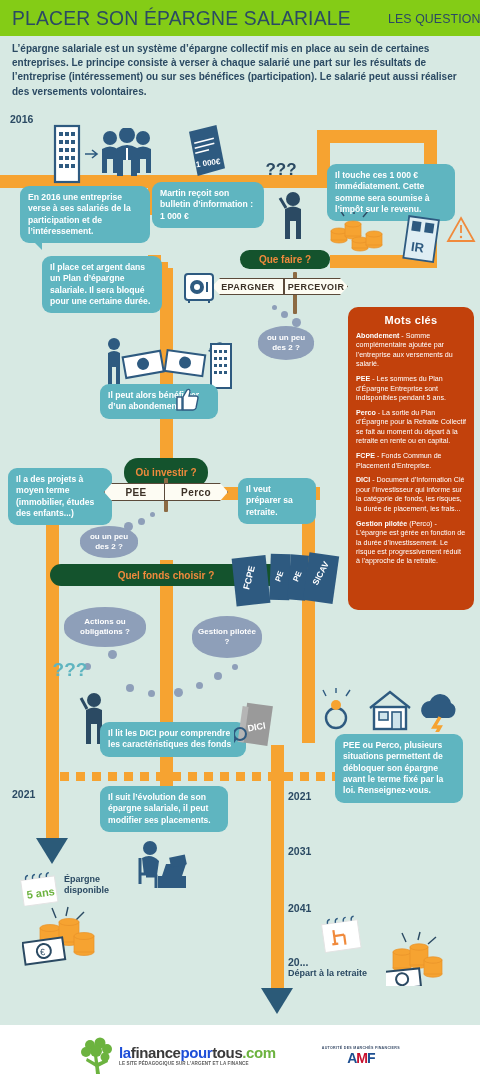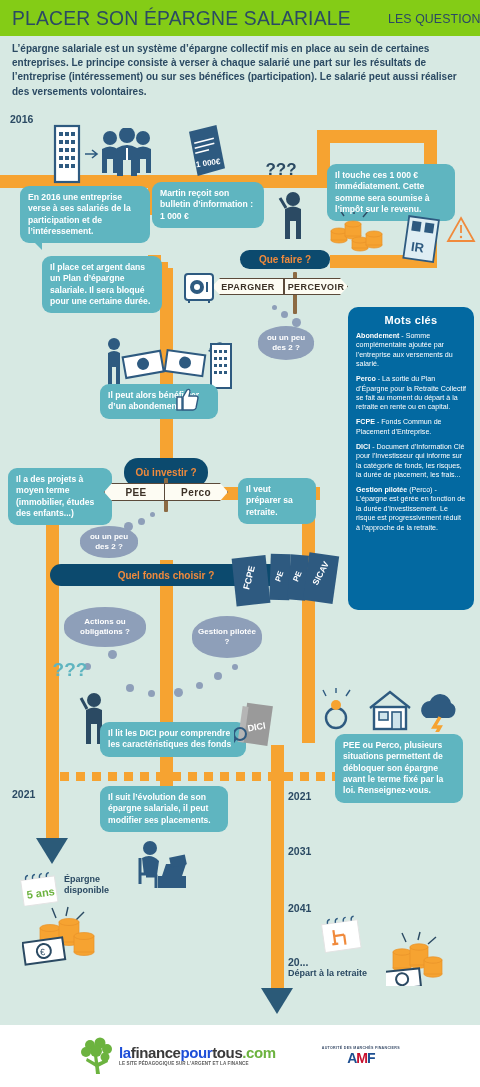--- a/index.html
+++ b/index.html
@@ -49,21 +49,21 @@
     font-size: 8.6px; line-height: 1.32; font-weight: 600;
   }
   .bubble.tail-bl::after {
     content: ""; position: absolute; left: 14px; bottom: -7px;
     border-left: 8px solid transparent; border-right: 0 solid transparent;
     border-top: 8px solid #5fb5c0;
   }
 
   
   .pill {
-    position: absolute; background: #0c4a6e; border-radius: 14px;
+    position: absolute; background: #14532d; border-radius: 14px;
     display: flex; align-items: center; justify-content: center;
     color: #f08a3c; font-size: 10px; font-weight: 700;
   }
   .pill.wide { justify-content: center; }
 
   
   .signpost { position: absolute; }
   .sign-plate {
     position: absolute; background: #fdfcf3; border: 1.2px solid #5b4a3a;
     color: #3c3126; font-size: 9px; font-weight: 700;
@@ -79,21 +79,21 @@
     position: absolute; background: #8e9fb9; color: #ffffff;
     border-radius: 50%/45%; display: flex; align-items: center;
     justify-content: center; text-align: center; font-size: 8px;
     line-height: 1.2; font-weight: 600; padding: 4px;
   }
   .dot { position: absolute; background: #8e9fb9; border-radius: 50%; }
 
   
   .mots-panel {
     position: absolute; left: 348px; top: 307px; width: 126px; height: 303px;
-    background: #0369a1; border-radius: 10px; padding: 7px 8px 2px 8px;
+    background: #c2410c; border-radius: 10px; padding: 7px 8px 2px 8px;
     color: #ffffff;
   }
   .mots-title {
     font-size: 11px; font-weight: 700; text-align: center;
     margin-bottom: 6px; letter-spacing: .3px;
   }
   .mots-entry { font-size: 7.1px; line-height: 1.33; margin-bottom: 5.5px; }
   .mots-term { font-weight: 700; color: #fdfdfd; }
 
   
@@ -353,20 +353,23 @@
   <div class="bubble" style="left:100px;top:384px;width:118px;">Il peut alors bénéficier d’un abondement.</div>
   <svg class="fig" style="left:176px;top:387px;" width="26" height="24" viewBox="0 0 26 24">
     <path d="M7 10 L11 3 q3-2 3 2 l-1 4 h7 q2 0 2 2 l-2 10 q-1 2-3 2 H7 z" fill="#ffffff" stroke="#2e5a80" stroke-width="1.4"></path>
     <rect x="1" y="10" width="5" height="13" fill="#ffffff" stroke="#2e5a80" stroke-width="1.4"></rect>
   </svg>
 
   <div class="mots-panel">
     <div class="mots-title">Mots clés</div>
     <div class="mots-entry">
       <span class="mots-term">Abondement</span><span> - Somme complémentaire ajoutée par l’entreprise aux versements du salarié.</span>
+    </div>
+    <div class="mots-entry">
+      <span class="mots-term">PEE</span><span> - Les sommes du Plan d’Épargne Entreprise sont indisponibles pendant 5 ans.</span>
     </div>
     <div class="mots-entry">
       <span class="mots-term">Perco</span><span> - La sortie du Plan d’Épargne pour la Retraite Collectif se fait au moment du départ à la retraite en rente ou en capital.</span>
     </div>
     <div class="mots-entry">
       <span class="mots-term">FCPE</span><span> - Fonds Commun de Placement d’Entreprise.</span>
     </div>
     <div class="mots-entry">
       <span class="mots-term">DICI</span><span> - Document d’Information Clé pour l’Investisseur qui informe sur la catégorie de fonds, les risques, la durée de placement, les frais...</span>
     </div>

